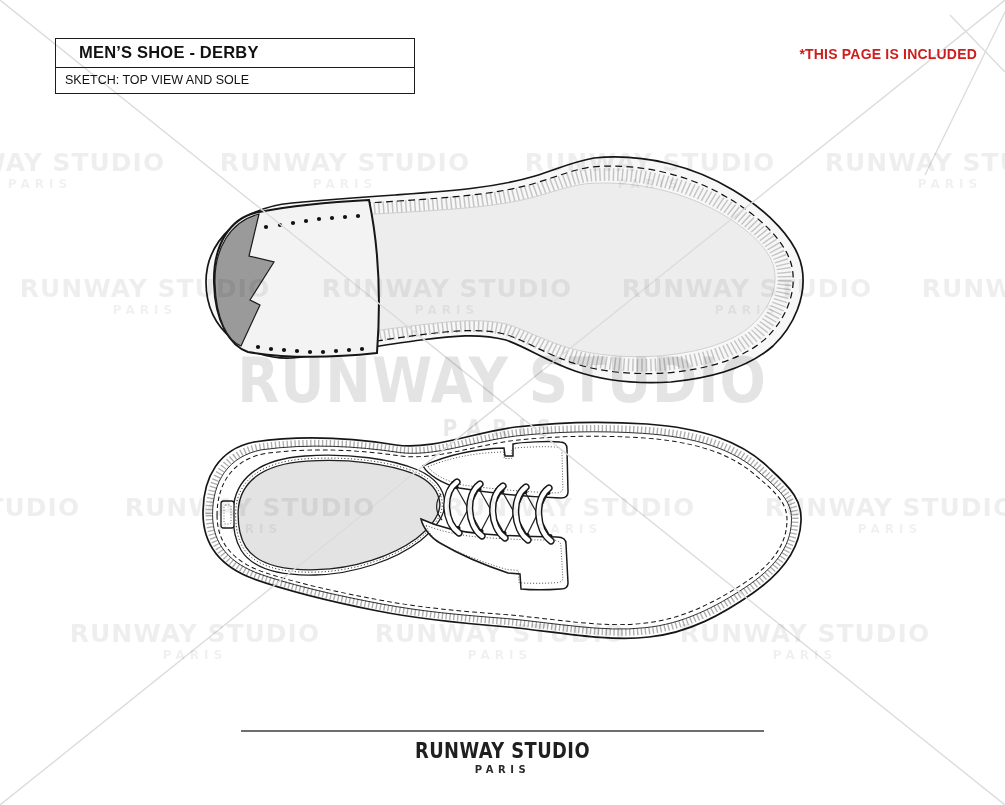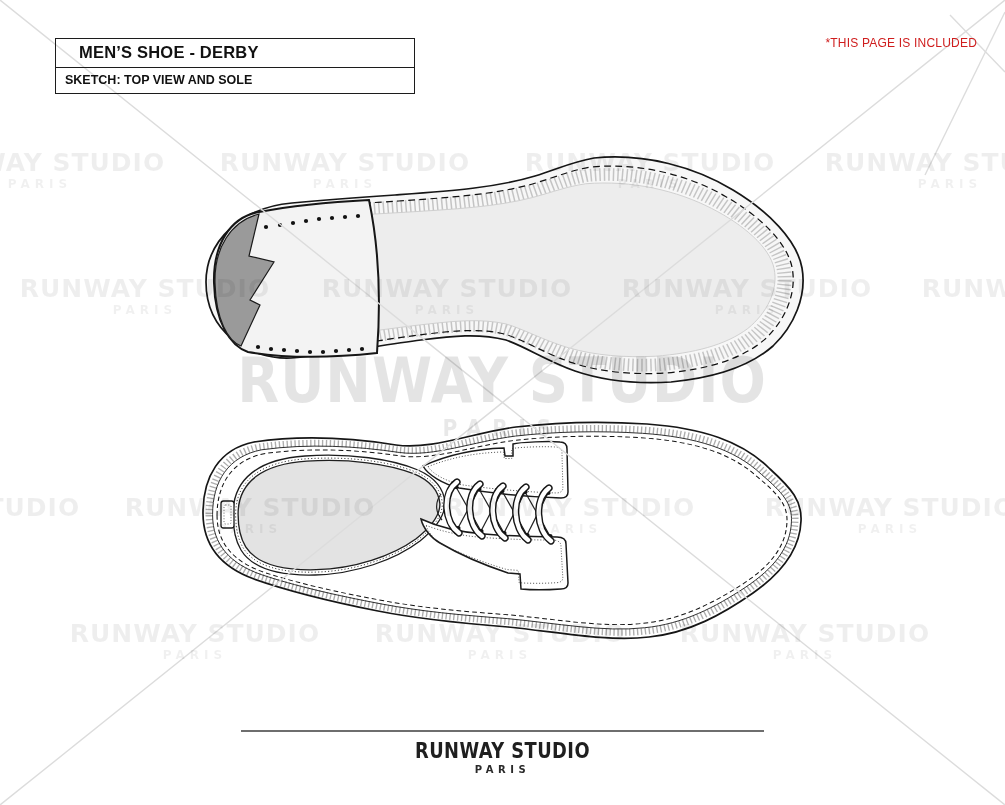--- a/index.html
+++ b/index.html
@@ -9,25 +9,25 @@
   }
   
   .title-block{position:absolute;left:55px;top:38px;width:360px;z-index:30;}
   .title-box{
     box-sizing:border-box;border:1.6px solid #1c1c1c;height:30px;
     line-height:27px;padding-left:23px;font-size:16.5px;font-weight:bold;
     color:#111;letter-spacing:.2px;background:transparent;
   }
   .subtitle-box{
     box-sizing:border-box;border:1.4px solid #1c1c1c;border-top:none;height:26px;
-    line-height:24px;padding-left:9px;font-size:12.5px;color:#111;background:transparent;font-weight:bold;
+    line-height:24px;padding-left:9px;font-size:12.5px;color:#111;background:transparent;
   }
   .notice{
-    position:absolute;top:36px;right:28px;z-index:30;
-    font-size:12px;font-weight:normal;color:#cf1d1d;letter-spacing:.2px;
+    position:absolute;top:46px;right:28px;z-index:30;
+    font-size:14px;font-weight:bold;color:#cf1d1d;letter-spacing:.2px;
   }
   
   .art{position:absolute;left:0;top:0;z-index:5;}
   
   .wm-layer{position:absolute;inset:0;z-index:20;pointer-events:none;}
   .wm{
     position:absolute;transform:translateX(-50%);text-align:center;white-space:nowrap;
     font-family:"DejaVu Sans", sans-serif;font-weight:bold;color:rgba(0,0,0,.068);
   }
   .wm .wm1{font-size:25px;letter-spacing:1px;line-height:25px;}

